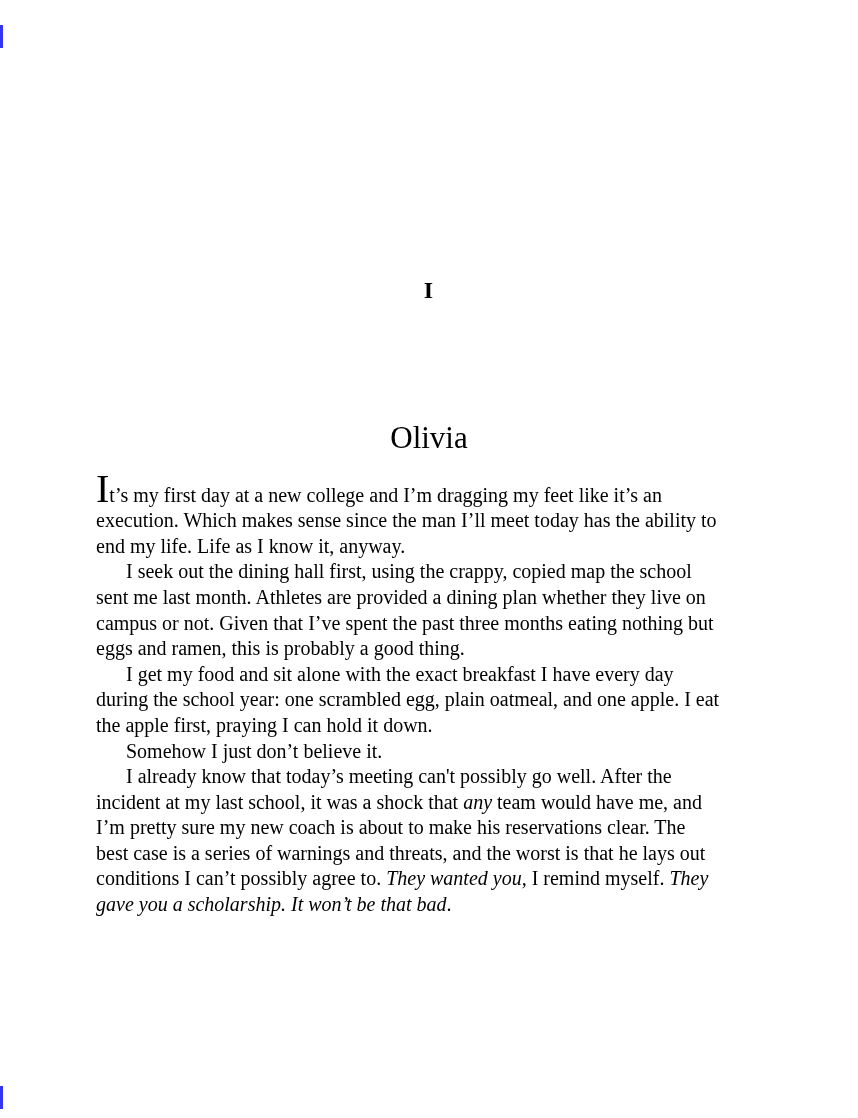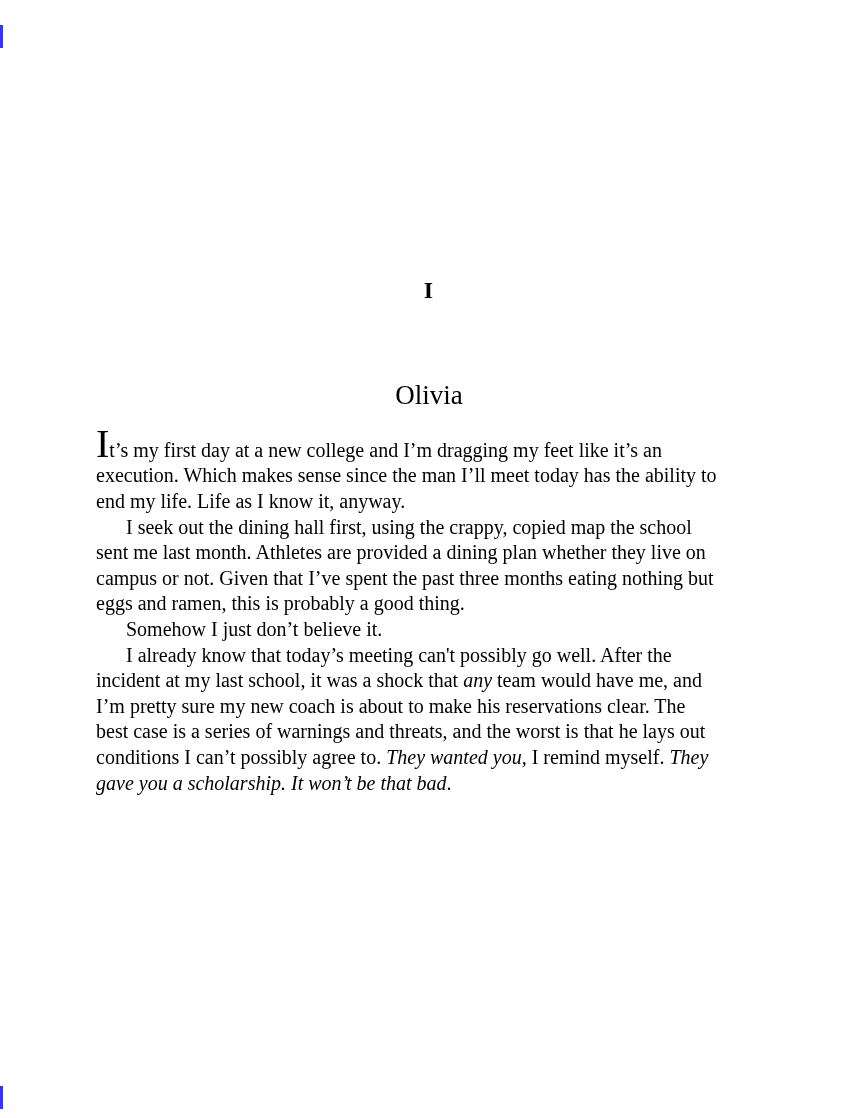--- a/index.html
+++ b/index.html
@@ -18,23 +18,23 @@
   }
   .chapter-number {
     padding-top: 277px;
     text-align: center;
     font-size: 24px;
     font-weight: 700;
     line-height: 1.1;
     letter-spacing: 1px;
   }
   .chapter-title {
-    margin-top: 76px;
+    margin-top: 116px;
     text-align: center;
-    font-size: 27px;
+    font-size: 31px;
     font-weight: 400;
     line-height: 1.2;
   }
   .chapter-body {
     margin: 26px 96px 0 96px;
     font-size: 20px;
     line-height: 25.6px;
   }
   .para {
     margin: 0;
@@ -68,20 +68,23 @@
   <div class="chapter-title">Olivia</div>
 
   <div class="chapter-body">
       <p class="para"><span class="initial">I</span><span>t’s my first day at a new college and I’m dragging my feet like it’s an
 execution. Which makes sense since the man I’ll meet today has the ability to
 end my life. Life as I know it, anyway.</span></p>
       <p class="para indent"><span>I seek out the dining hall first, using the crappy, copied map the school
 sent me last month. Athletes are provided a dining plan whether they live on
 campus or not. Given that I’ve spent the past three months eating nothing but
 eggs and ramen, this is probably a good thing.</span></p>
+      <p class="para indent"><span>I get my food and sit alone with the exact breakfast I have every day
+during the school year: one scrambled egg, plain oatmeal, and one apple. I eat
+the apple first, praying I can hold it down.</span></p>
       <p class="para indent"><span>Somehow I just don’t believe it.</span></p>
       <p class="para indent"><span>I already know that today’s meeting can't possibly go well. After the
 incident at my last school, it was a shock that </span><em>any</em><span> team would have me, and
 I’m pretty sure my new coach is about to make his reservations clear. The
 best case is a series of warnings and threats, and the worst is that he lays out
 conditions I can’t possibly agree to. </span><em>They wanted you,</em><span> I remind myself. </span><em>They
 gave you a scholarship. It won’t be that bad</em><span>.</span></p>
     </div>
 
   <div class="scroll-mark top" style="background: rgb(53, 53, 243);"></div>

